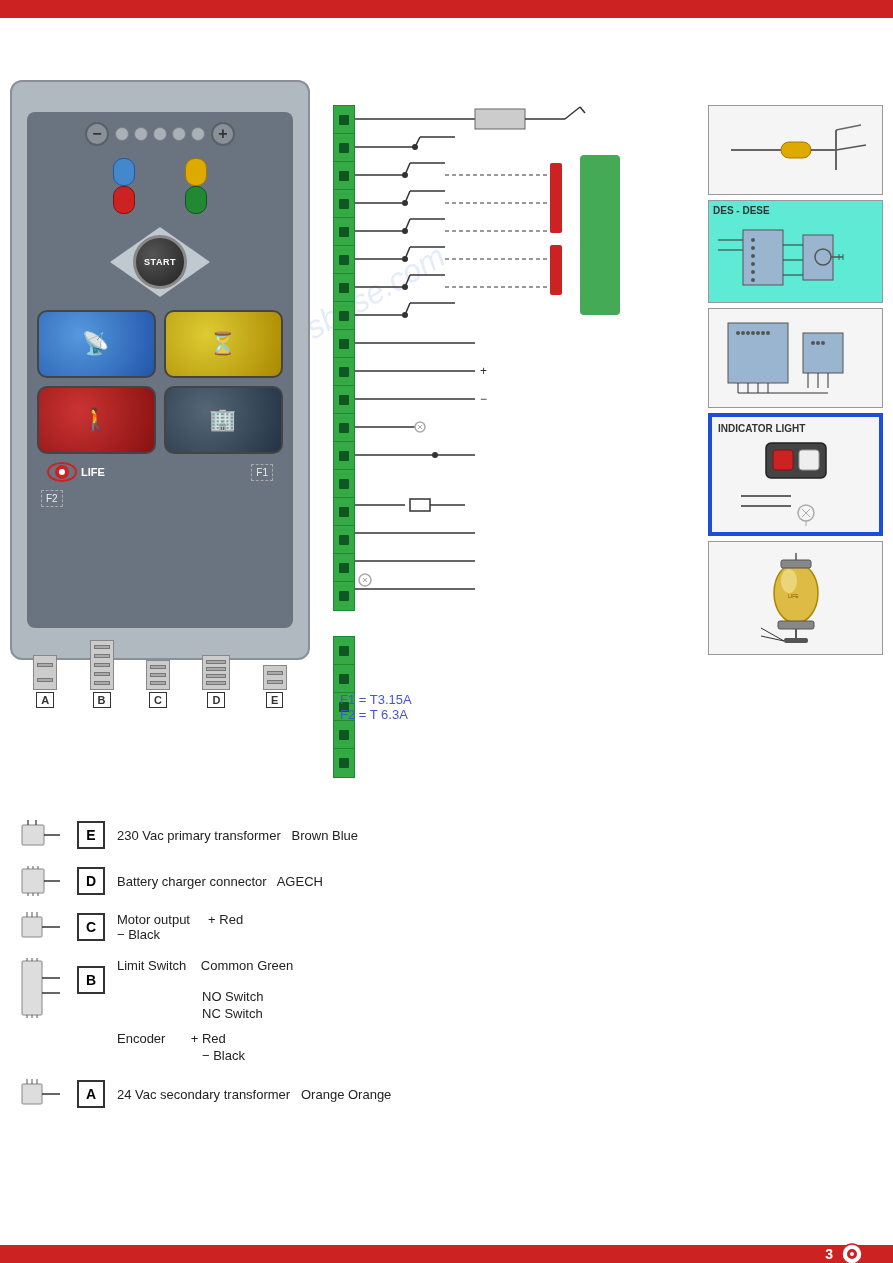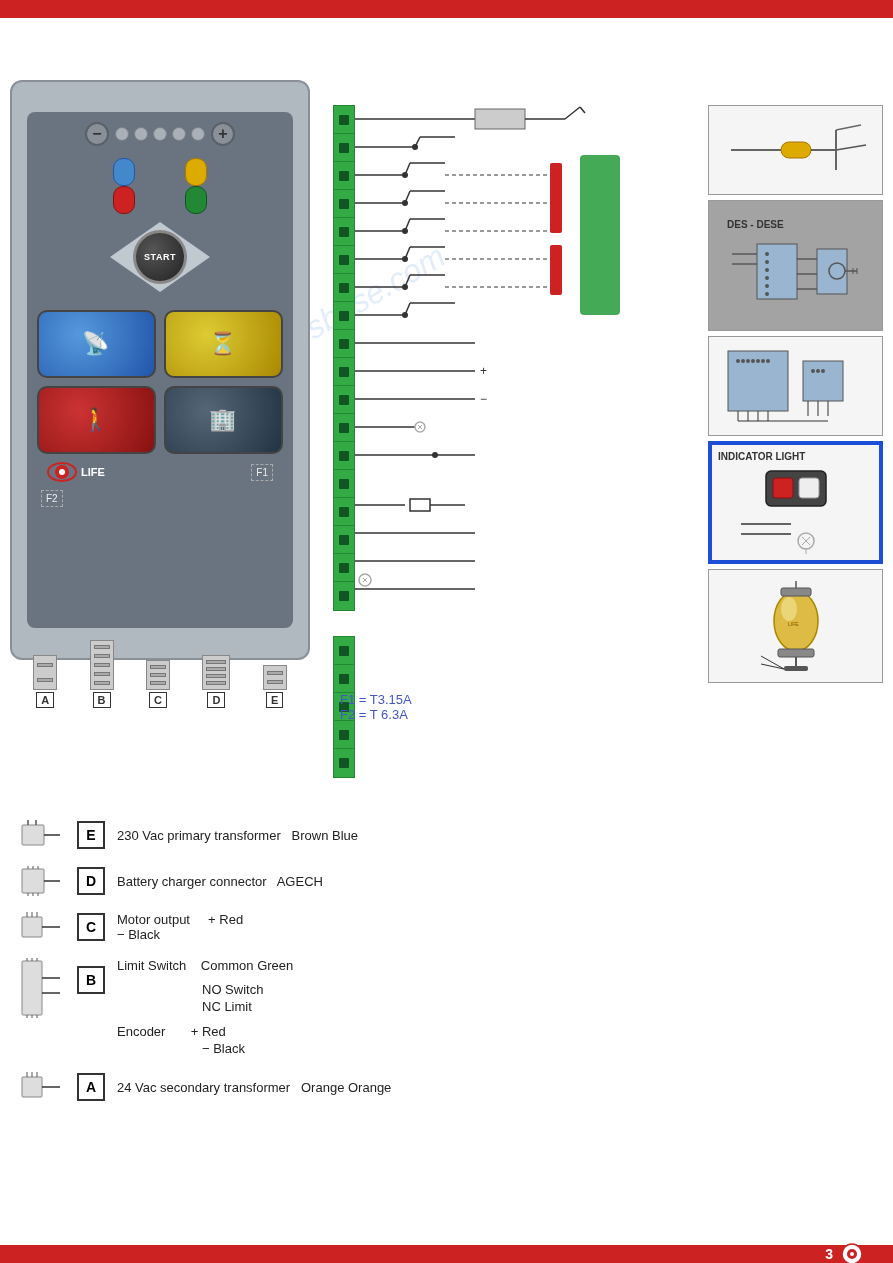--- a/index.html
+++ b/index.html
@@ -119,20 +119,21 @@
 
     .toggle-blue { width: 22px; height: 28px; background: #4488cc; border-radius: 10px; border: 1px solid #2255aa; }
     .toggle-yellow { width: 22px; height: 28px; background: #ddaa00; border-radius: 10px; border: 1px solid #aa7700; }
     .toggle-red { width: 22px; height: 28px; background: #cc2222; border-radius: 10px; border: 1px solid #881111; }
     .toggle-green { width: 22px; height: 28px; background: #228833; border-radius: 10px; border: 1px solid #115522; }
 
     
     .start-area {
       width: 100%;
       display: flex;
+      align-items: center;
       justify-content: center;
       position: relative;
       height: 80px;
     }
 
     .diamond-shape {
       width: 100px; height: 70px;
       background: #c0c8d0;
       clip-path: polygon(50% 0%, 100% 50%, 50% 100%, 0% 50%);
       display: flex; align-items: center; justify-content: center;
@@ -519,21 +520,21 @@
 
       <rect x="60" y="27" width="30" height="16" rx="8" fill="#ddaa00" stroke="#aa7700" stroke-width="1"></rect>
       <line x1="90" y1="35" x2="115" y2="35" stroke="#333" stroke-width="1.5"></line>
 
       <line x1="115" y1="15" x2="115" y2="55" stroke="#666" stroke-width="2"></line>
       <line x1="115" y1="15" x2="140" y2="10" stroke="#666" stroke-width="1.5"></line>
       <line x1="115" y1="35" x2="145" y2="30" stroke="#555" stroke-width="1.5"></line>
     </svg>
   </div>
 
-  <div style="border:1px solid #999;background:#a3a3a3;min-height:100px;padding:18px;">
+  <div style="border:1px solid #999;background:#5eead4;min-height:100px;padding:4px;">
     <div style="font-size:10px;font-weight:bold;color:#333;margin-bottom:4px;">DES - DESE</div>
     <svg width="155" height="75" viewBox="0 0 155 75">
 
       <line x1="5" y1="20" x2="30" y2="20" stroke="#333" stroke-width="1"></line>
       <line x1="5" y1="30" x2="30" y2="30" stroke="#333" stroke-width="1"></line>
 
       <rect x="30" y="10" width="40" height="55" fill="#9ab5d0" stroke="#555" stroke-width="1"></rect>
 
       <circle cx="40" cy="20" r="2" fill="#555"></circle>
       <circle cx="40" cy="28" r="2" fill="#555"></circle>
@@ -695,23 +696,23 @@
         <line x1="17" y1="3" x2="17" y2="0" stroke="#555" stroke-width="1"></line>
         <line x1="7" y1="57" x2="7" y2="60" stroke="#555" stroke-width="1"></line>
         <line x1="12" y1="57" x2="12" y2="60" stroke="#555" stroke-width="1"></line>
         <line x1="17" y1="57" x2="17" y2="60" stroke="#555" stroke-width="1"></line>
         <line x1="22" y1="20" x2="40" y2="20" stroke="#333" stroke-width="1.5"></line>
         <line x1="22" y1="35" x2="40" y2="35" stroke="#333" stroke-width="1.5"></line>
       </svg>
     </div>
     <div style="width:28px;height:28px;border:2px solid #333;display:flex;align-items:center;justify-content:center;font-weight:bold;font-size:14px;background:white;flex-shrink:0;margin-top:8px;">B</div>
     <div style="font-size:13px;color:#222;">
-      <div style="margin-bottom:9px;">Limit Switch &nbsp;&nbsp; Common Green</div>
+      <div style="margin-bottom:16px;">Limit Switch &nbsp;&nbsp; Common Green</div>
       <div style="margin-bottom:2px;padding-left:85px;">NO Switch</div>
-      <div style="margin-bottom:10px;padding-left:85px;">NC Limit</div>
+      <div style="margin-bottom:10px;padding-left:85px;">NC Switch</div>
       <div style="margin-bottom:2px;">Encoder &nbsp;&nbsp;&nbsp;&nbsp;&nbsp; + Red</div>
       <div style="padding-left:85px;">− Black</div>
     </div>
   </div>
 
   <div style="display:flex;align-items:center;gap:12px;margin-bottom:16px;">
     <div style="width:45px;height:30px;display:flex;align-items:center;justify-content:center;">
       <svg width="45" height="30" viewBox="0 0 45 30">
         <rect x="2" y="5" width="20" height="20" rx="1" fill="#ddd" stroke="#888" stroke-width="1"></rect>
         <line x1="7" y1="5" x2="7" y2="0" stroke="#555" stroke-width="1"></line>

